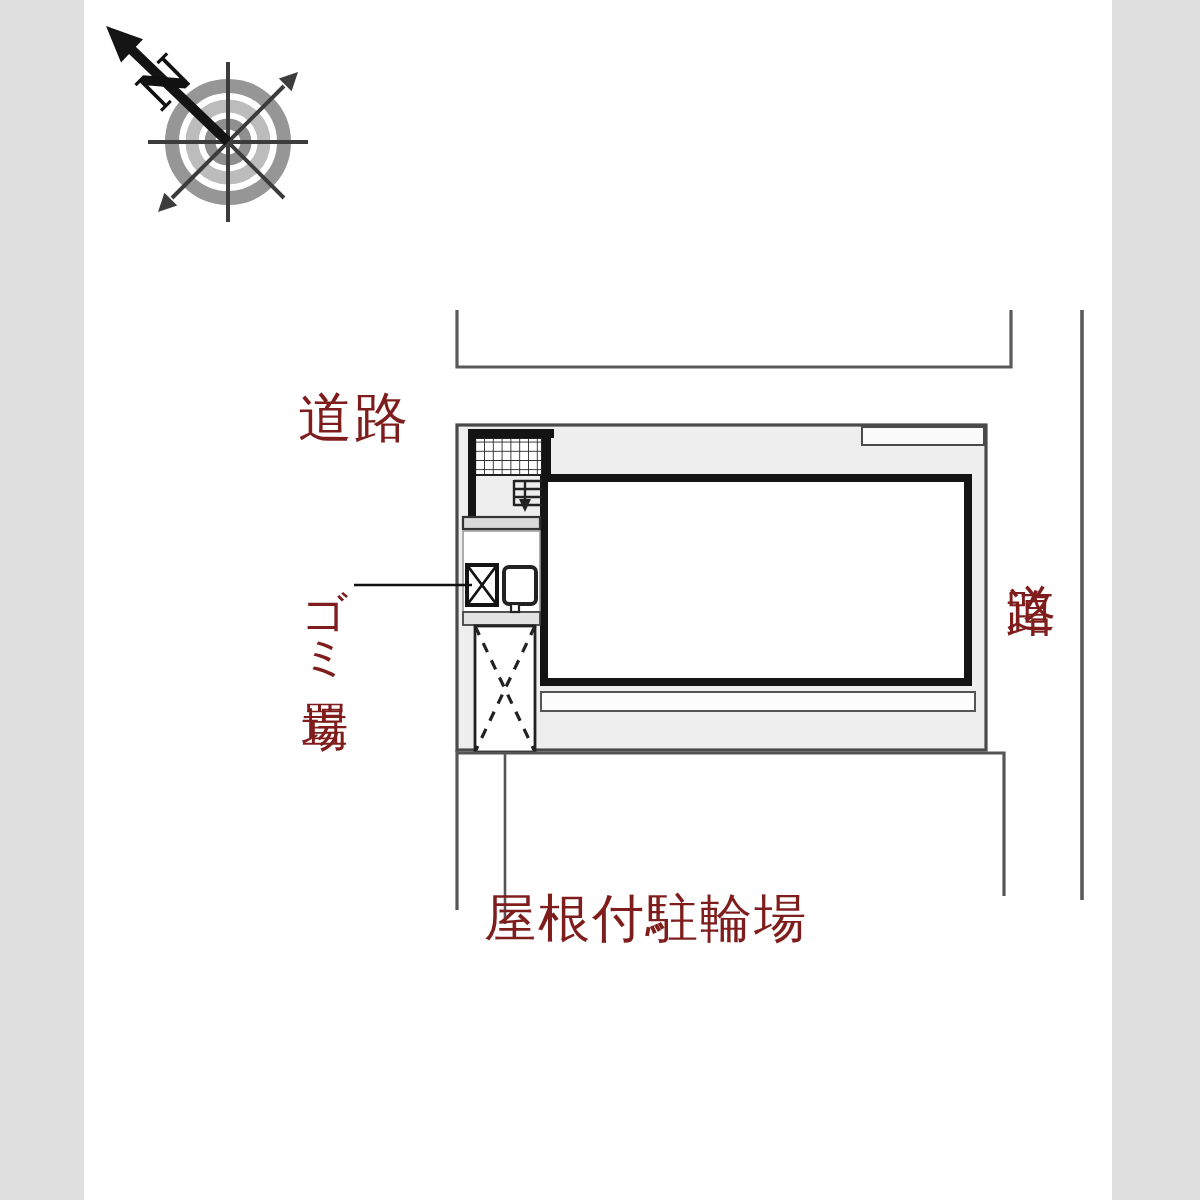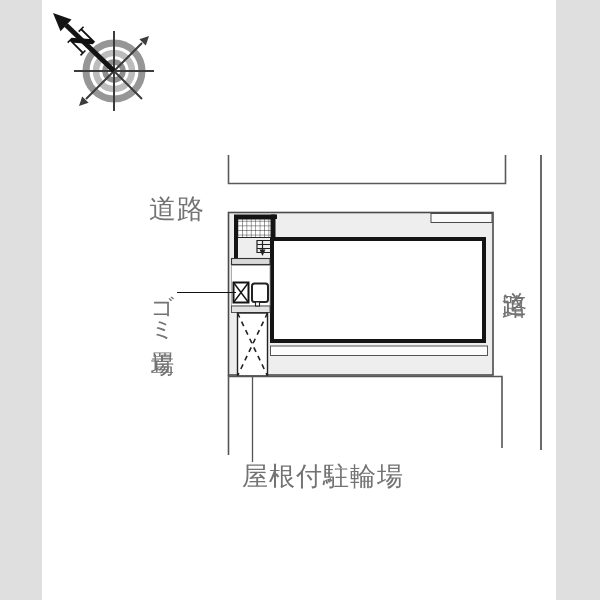--- a/index.html
+++ b/index.html
@@ -4,27 +4,27 @@
 <style>
   html,body{margin:0;padding:0;background:#fff;}
   #stage{
     position:relative;width:600px;height:600px;background:#fff;overflow:hidden;
     font-family:"Liberation Sans",sans-serif;color:#1a1a1a;
   }
   .road-band{position:absolute;top:0;height:600px;background:#dfdfdf;}
   #band-left{left:0;width:42px;}
   #band-right{left:556px;width:44px;}
   svg.plan{position:absolute;left:0;top:0;}
-  .lbl{position:absolute;color:#737373;line-height:1.0;white-space:nowrap;}
+  .lbl{position:absolute;color:#7f1d1d;line-height:1.0;white-space:nowrap;}
   .lbl-h{letter-spacing:1px;}
   .lbl-v{writing-mode:vertical-rl;text-orientation:upright;letter-spacing:2px;}
   #road-top-label{left:149px;top:196px;font-size:27px;}
   #road-right-label{left:502px;top:272px;font-size:25px;}
   #garbage-label{left:151px;top:277px;font-size:23px;}
-  #bicycle-label{left:242px;top:463px;font-size:26px;letter-spacing:1px;}
+  #bicycle-label{left:242px;top:446px;font-size:26px;letter-spacing:1px;}
 </style>
 </head>
 <body>
 
 <div id="stage">
 
   <div id="band-left" class="road-band"></div>
   <div id="band-right" class="road-band"></div>
 
   <svg class="plan" width="600" height="600" viewBox="0 0 600 600">

